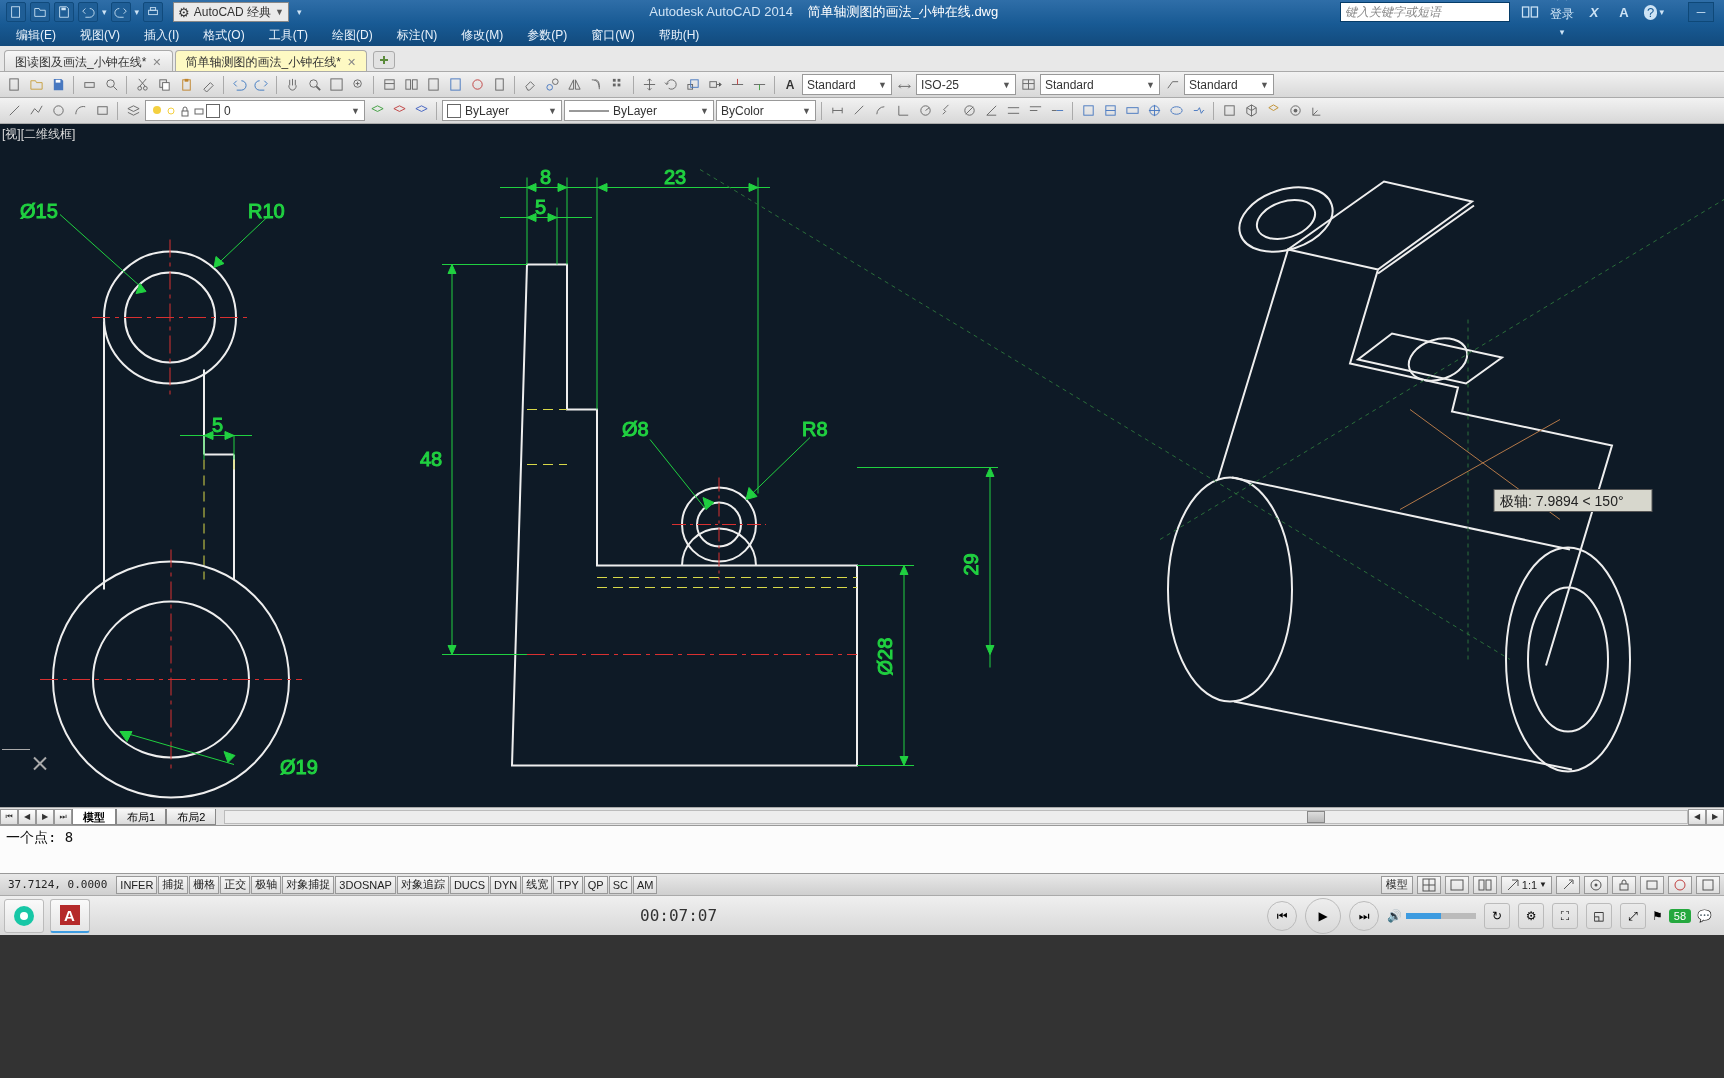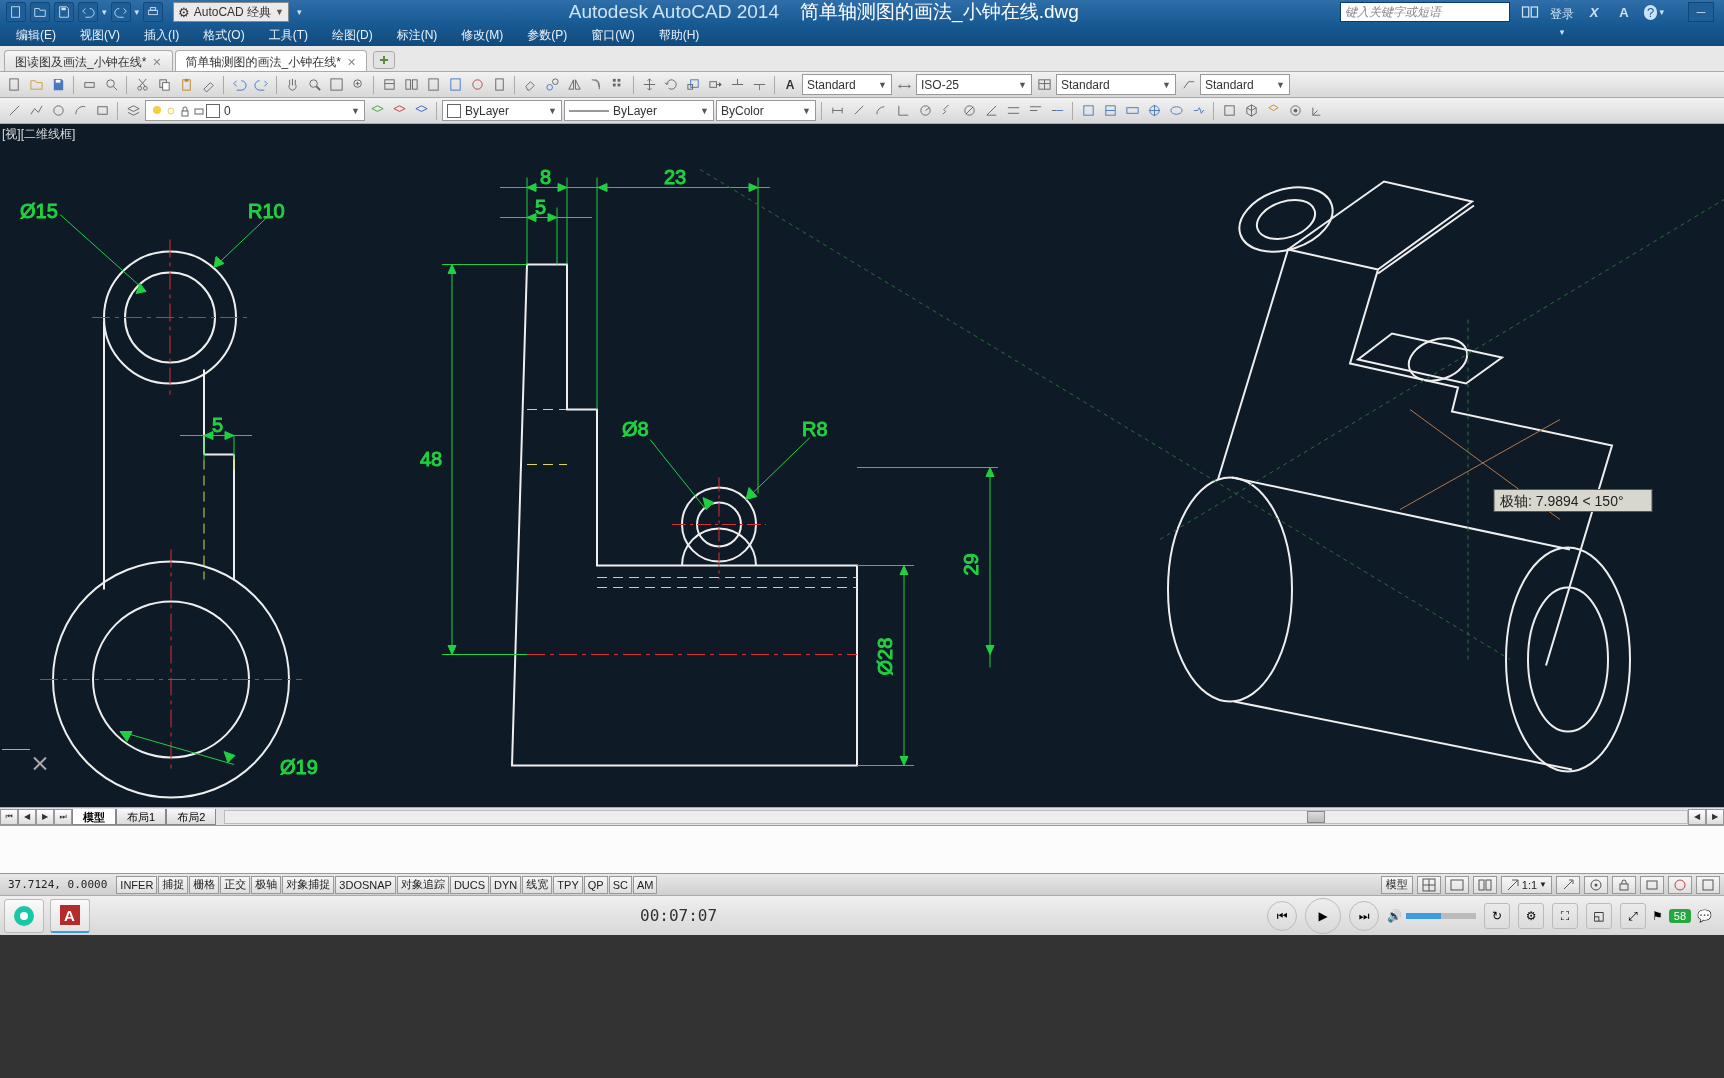--- a/index.html
+++ b/index.html
@@ -6,37 +6,37 @@
 body { width:1724px; height:1078px; background:#333; overflow:hidden; font-size:12px; user-select:none; }
 
 
 .titlebar { height:24px; background:linear-gradient(#2f6ea8,#185a94); display:flex; align-items:center; color:#fff; }
 .titlebar .qat { display:flex; align-items:center; gap:4px; padding:0 6px; }
 .qat-btn { width:20px; height:20px; display:flex; align-items:center; justify-content:center; background:#1f5e96; border:1px solid #104a7c; border-radius:2px; color:#cde3f5; font-size:11px; cursor:pointer; }
 .qat-btn svg { width:14px; height:14px; }
 .ws-dd { margin-left:6px; display:flex; align-items:center; background:#eaeaea; border:1px solid #888; height:20px; padding:0 4px; color:#333; gap:4px; }
 .ws-dd .gear { font-size:13px; }
 .ws-dd .car { font-size:9px; color:#555; }
-.title-center { flex:1; text-align:center; font-size:19px; color:#e9f2fb; }
+.title-center { flex:1; text-align:center; font-size:13px; color:#e9f2fb; }
 .title-center .app { color:#cfe3f5; }
 .title-center .doc { color:#fff; }
 .search-box { width:170px; height:20px; background:#fff; border:1px solid #063c68; display:flex; align-items:center; padding:0 4px; color:#888; font-style:italic; font-size:12px; }
 .title-right { display:flex; align-items:center; gap:10px; padding:0 10px; }
 .title-right .icn { width:20px; height:18px; display:flex; align-items:center; justify-content:center; color:#cde3f5; font-size:13px; }
 .login { display:flex; align-items:center; gap:4px; color:#cde3f5;flex-direction:column; }
 .winbtn { width:26px; height:20px; background:#1f5e96; border:1px solid #0e4878; display:flex; align-items:center; justify-content:center; color:#cde3f5; margin-left:2px; cursor:pointer; }
 
 
 .menubar { height:22px; background:linear-gradient(#185a94,#124a7c); display:flex; align-items:center; padding:0 6px; gap:4px; }
 .menubar .mi { padding:2px 10px; color:#e9f2fb; border-radius:2px; cursor:pointer; }
 
 
 .doctabs { height:26px; background:#e8e8e8; border-bottom:1px solid #aaa; display:flex; align-items:flex-end; padding-left:4px; gap:2px; }
 .doctab { height:21px; padding:3px 10px 0 10px; background:linear-gradient(#f7f7f7,#e2e2e2); border:1px solid #aaa; border-bottom:none; border-radius:4px 4px 0 0; display:flex; align-items:center; gap:6px; font-size:12px; color:#333; cursor:pointer; }
-.doctab.active { background:#ffffff;text-align:right; }
+.doctab.active { background:#fef9c3;text-align:right; }
 .doctab .close { color:#888; font-size:11px; }
 .newtab { width:22px; height:18px; background:#e2e2e2; border:1px solid #aaa; border-radius:3px; display:flex; align-items:center; justify-content:center; color:#666; margin:0 0 2px 4px; }
 
 
 .toolrow { height:26px; background:linear-gradient(#f2f2f2,#d8d8d8); border-bottom:1px solid #aaa; display:flex; align-items:center; padding:0 4px; gap:2px; }
 .tbtn { width:20px; height:20px; border:1px solid transparent; border-radius:2px; display:flex; align-items:center; justify-content:center; color:#444; cursor:pointer; }
 .tbtn svg { width:15px; height:15px; }
 .tsep { width:1px; height:18px; background:#aaa; margin:0 3px; }
 .tdd { height:21px; border:1px solid #999; background:#fff; display:flex; align-items:center; padding:0 4px; font-size:12px; color:#333; cursor:pointer; }
 .tdd .car { margin-left:auto; color:#555; font-size:9px; padding-left:6px; }
@@ -386,21 +386,21 @@
   <div class="tdd" style="width:90px">
     <span>Standard</span>
       <span class="car">▼</span>
   </div>
   <div class="tbtn">
       <svg viewBox="0 0 16 16">
         <line x1="2" y1="10" x2="14" y2="10" stroke="#666"></line>
         <path d="M2 10l2-2M2 10l2 2M14 10l-2-2M14 10l-2 2" stroke="#666"></path>
       </svg>
     </div>
-  <div class="tdd" style="width:116px">
+  <div class="tdd" style="width:100px">
     <span>ISO-25</span>
       <span class="car">▼</span>
   </div>
   <div class="tbtn">
       <svg viewBox="0 0 16 16">
         <rect x="2" y="3" width="12" height="10" fill="none" stroke="#666"></rect>
         <line x1="2" y1="7" x2="14" y2="7" stroke="#666"></line>
         <line x1="8" y1="3" x2="8" y2="13" stroke="#666"></line>
       </svg>
     </div>
@@ -801,20 +801,21 @@
   <div class="lt-tab">布局1</div>
   <div class="lt-tab">布局2</div>
   <div class="lt-scroll">
     <div class="lt-thumb"></div>
   </div>
   <div class="lt-arrow">◀</div>
   <div class="lt-arrow">▶</div>
 </div>
 
 <div class="cmd-area">
+  <div class="cmd-hist">一个点:  8</div>
 </div>
 
 <div class="statusbar">
   <span class="coord">37.7124, 0.0000</span>
   <div class="toggle">INFER</div>
   <div class="toggle">捕捉</div>
   <div class="toggle">栅格</div>
   <div class="toggle">正交</div>
   <div class="toggle">极轴</div>
   <div class="toggle">对象捕捉</div>

